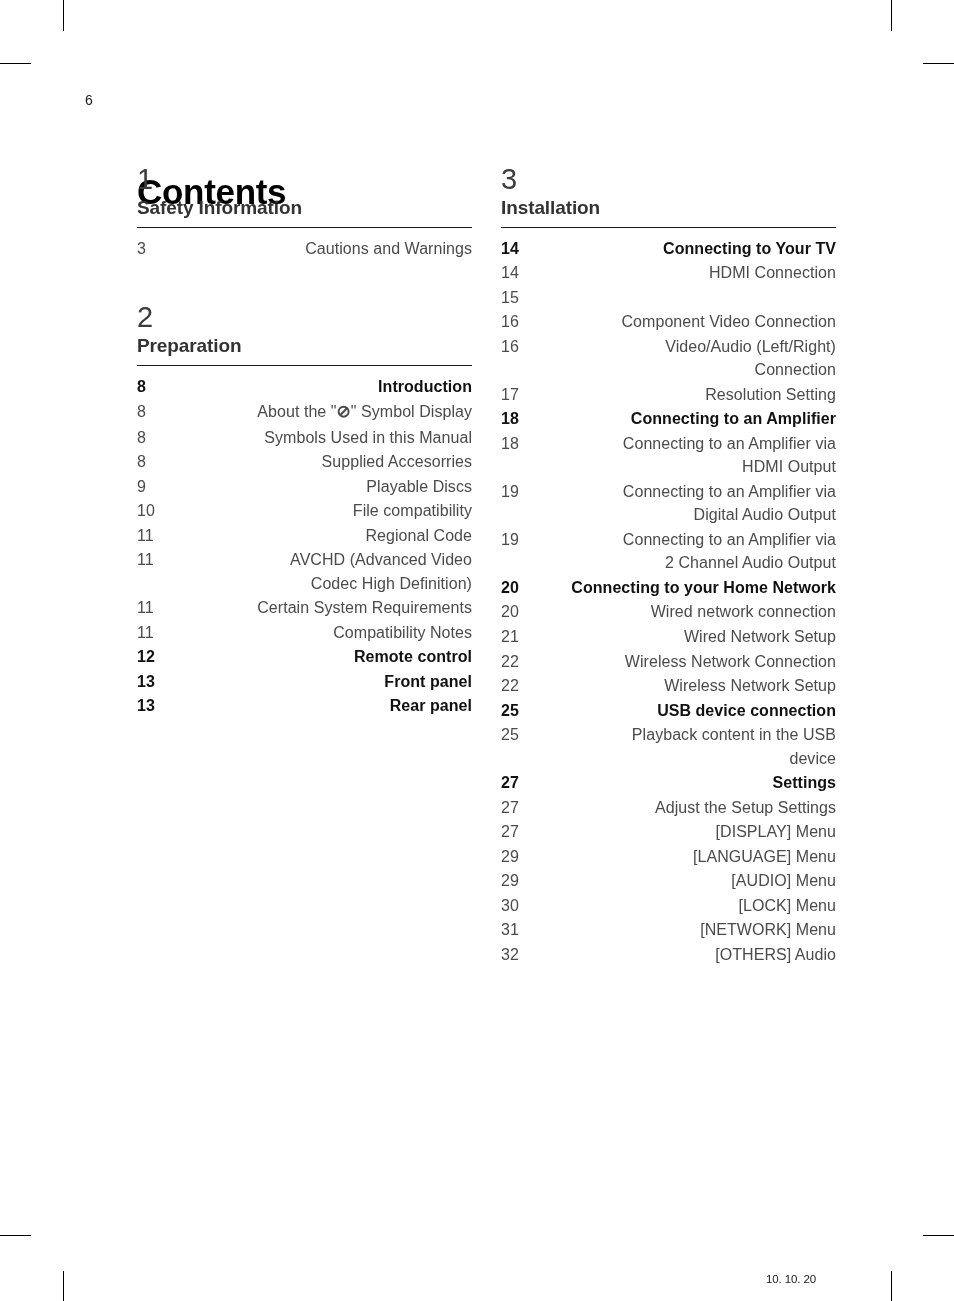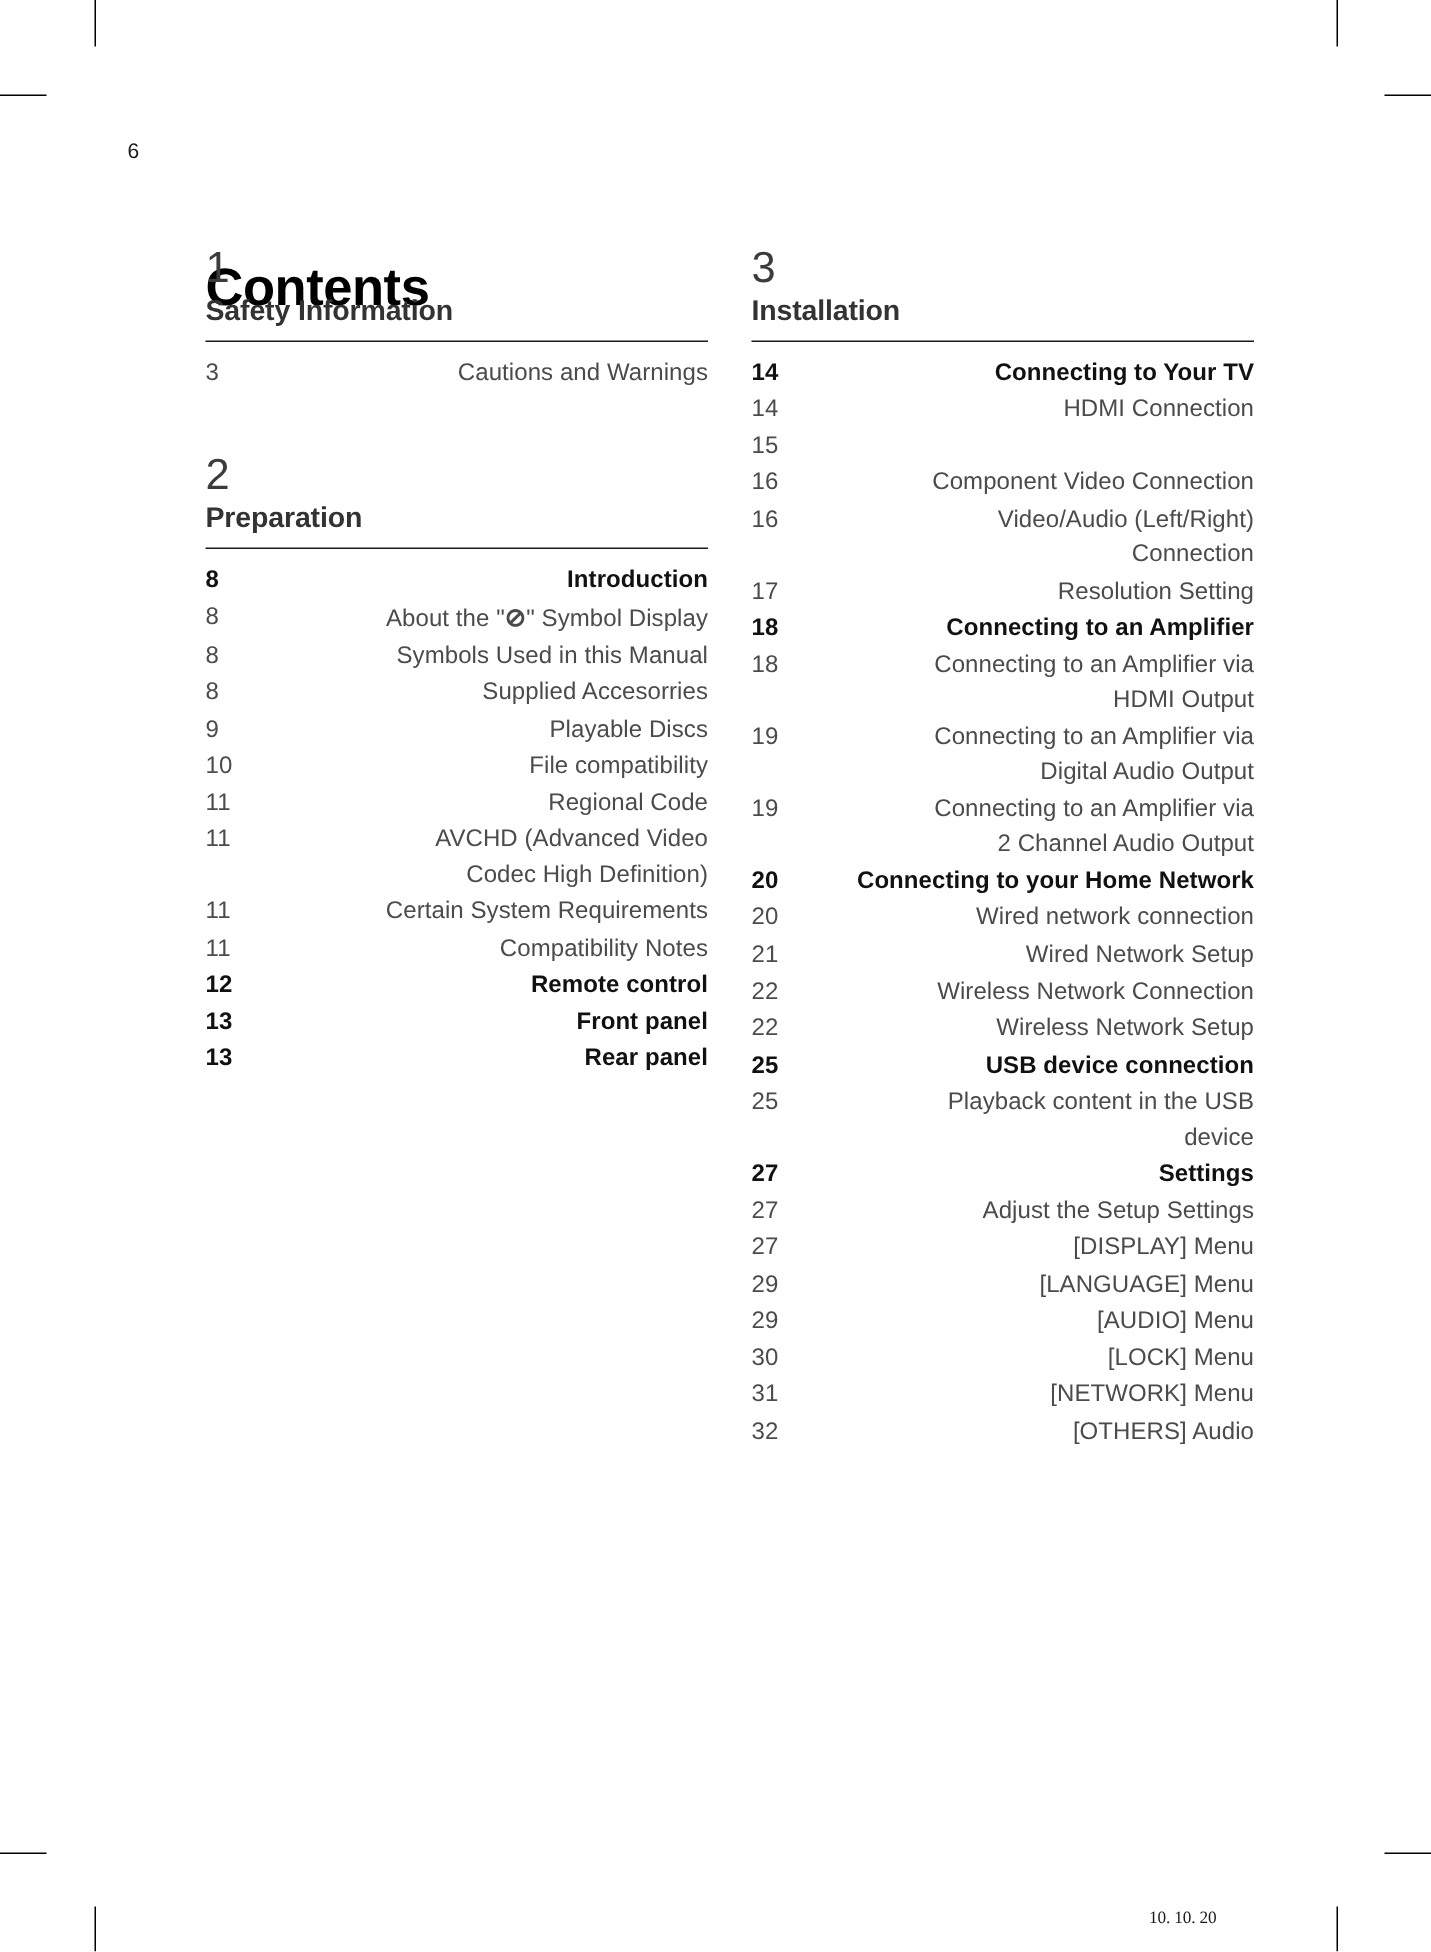--- a/index.html
+++ b/index.html
@@ -134,21 +134,20 @@
     letter-spacing: -0.1px;
   }
   .footer-file .fpage { margin-left: 11px; }
   .footer-date {
     position: absolute;
     left: 766px;
     top: 1273px;
     font-size: 11.5px;
     color: #1a1a1a;
     letter-spacing: -0.1px;
-    font-family: Liberation Serif, serif;
   }
   .footer-time {
     position: absolute;
     left: 847px;
     top: 1273px;
     font-size: 11.5px;
     color: #1a1a1a;
     letter-spacing: -0.1px;
     margin-top: 30px;
   }

